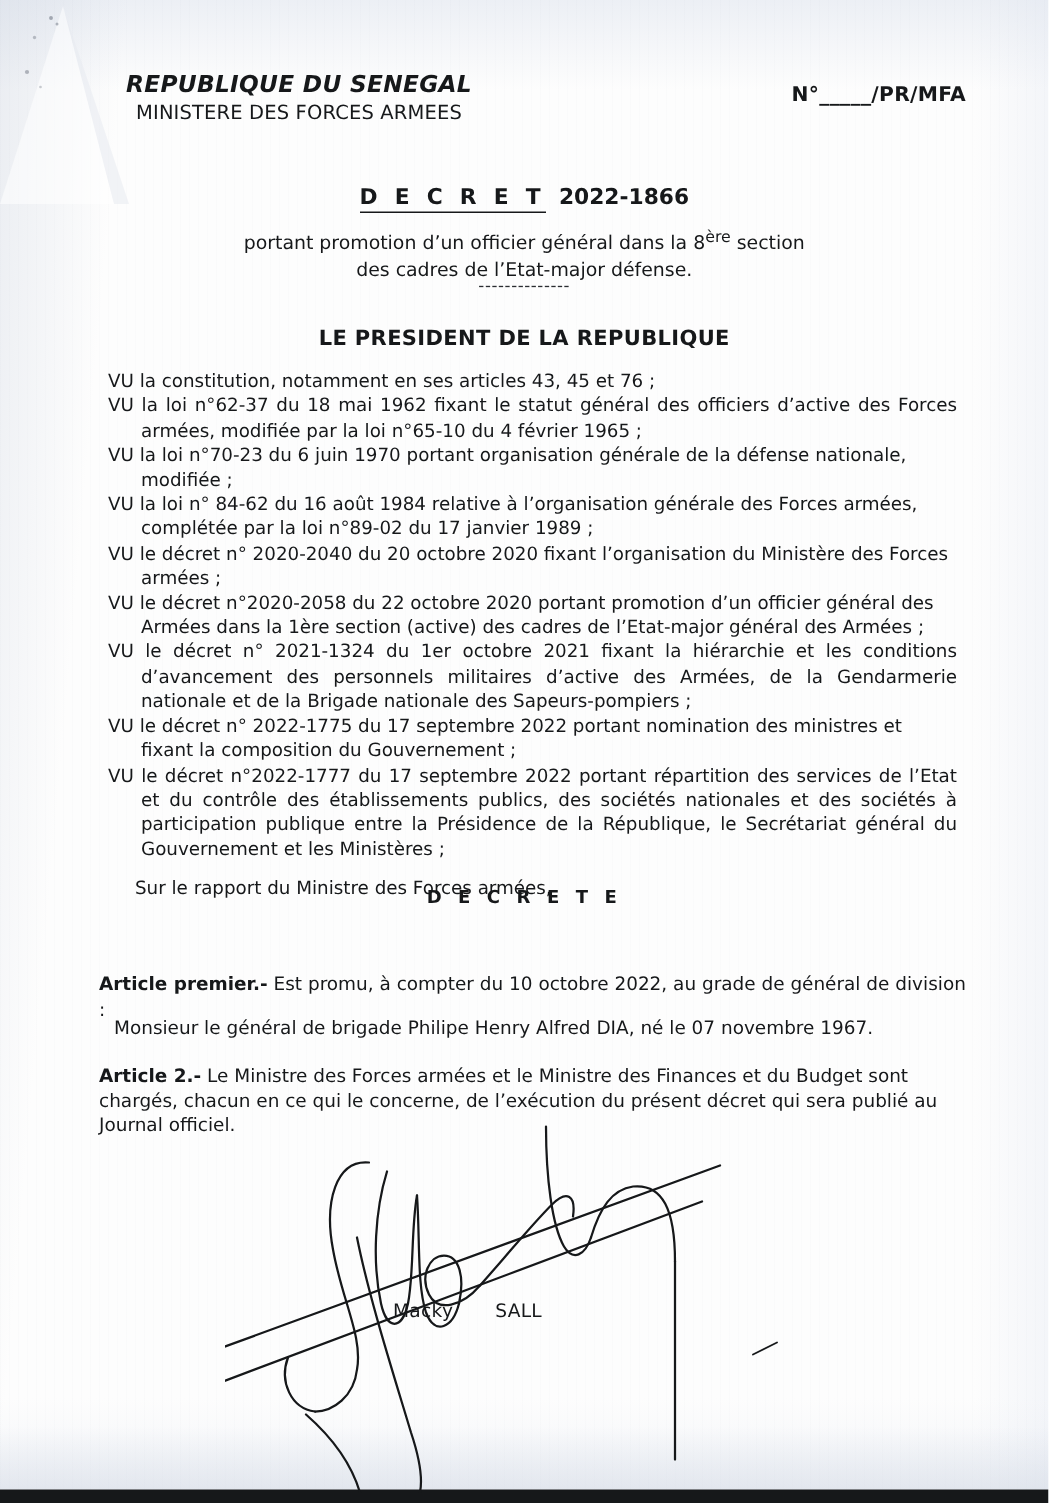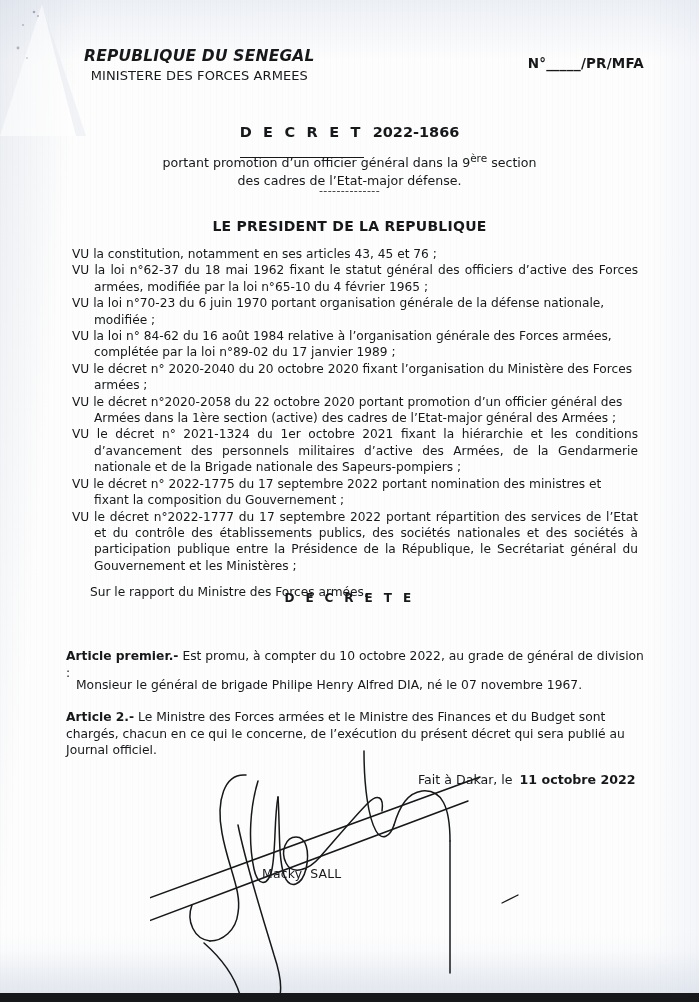--- a/index.html
+++ b/index.html
@@ -106,21 +106,21 @@
     position: absolute;
     left: 0; right: 0;
     top: 124px;
     text-align: center;
     font-size: 14.5px;
     font-weight: bold;
   }
   .decret-word {
     letter-spacing: 3.2px;
     border-bottom: 1.4px solid #16181a;
-    padding-bottom: 17px;
+    padding-bottom: 1px;
   }
   .decret-num { margin-left: 9px; }
 
   .subtitle {
     position: absolute;
     left: 0; right: 0;
     top: 151px;
     text-align: center;
     font-size: 12.6px;
     line-height: 1.38;
@@ -198,21 +198,21 @@
   }
   .fait-date { font-weight: bold; margin-left: 7px; }
 
   .signer-name {
     position: absolute;
     left: 262px;
     top: 866px;
     font-size: 12.4px;
     letter-spacing: 0.2px;
   }
-  .signer-name .surname { margin-left: 8px; }
+  .signer-name .surname { margin-left: 28px; }
 
   
   #signature {
     position: absolute;
     left: 150px;
     top: 745px;
     width: 480px;
     height: 250px;
     pointer-events: none;
   }
@@ -244,21 +244,21 @@
     <div class="hdr-l3">MINISTERE DES FORCES ARMEES</div>
   </div>
 
   <div class="ref-no">N°_____/PR/MFA</div>
 
   <div class="decret-line">
     <span class="decret-word">D E C R E T</span><span class="decret-num">2022-1866</span>
   </div>
 
   <div class="subtitle">
-    <span>portant promotion d’un officier général dans la 9</span><sup>ère</sup><span> section</span><br>
+    <span>portant promotion d’un officier général dans la 8</span><sup>ère</sup><span> section</span><br>
     <span>des cadres de l’Etat-major défense.</span>
   </div>
 
   <div class="sep-dashes">--------------</div>
 
   <div class="president">LE PRESIDENT DE LA REPUBLIQUE</div>
 
   <div id="vu-list">
     <div class="vu-item nojust">VU la constitution, notamment en ses articles 43, 45 et 76 ;</div>
     <div class="vu-item">VU la loi n°62-37 du 18 mai 1962 fixant le statut général des officiers d’active des Forces armées, modifiée par la loi n°65-10 du 4 février 1965 ;</div>
@@ -278,23 +278,20 @@
   <div class="article art1">
     <span class="art-label">Article premier.-</span><span> Est promu, à compter du  10 octobre 2022, au grade de général de division :</span>
   </div>
 
   <div class="art1-body">Monsieur le général de brigade Philipe Henry Alfred DIA, né le 07 novembre 1967.</div>
 
   <div class="article art2">
     <span class="art-label">Article 2.-</span><span> Le Ministre des Forces armées et le Ministre des Finances et du Budget sont chargés, chacun en ce qui le concerne, de l’exécution du présent décret qui sera publié au Journal officiel.</span>
   </div>
 
-  <div class="fait">
-    <span>Fait à Dakar, le</span><span class="fait-date">11 octobre 2022</span>
-  </div>
 
   <svg id="signature" viewBox="0 0 480 250">
     <g fill="none" stroke="#16181a" stroke-width="1.5" stroke-linecap="round" stroke-linejoin="round">
 
       <path d="M -20 160 L 330 32"></path>
       <path d="M -28 186 L 318 56"></path>
 
       <path d="M 96 30 C 74 28, 66 56, 72 88 C 78 122, 92 146, 88 168 C 86 186, 72 196, 60 196"></path>
       <path d="M 60 196 C 44 194, 36 176, 42 160"></path>
       <path d="M 108 36 C 100 62, 98 96, 104 124 C 108 142, 118 142, 122 124 C 126 104, 124 74, 128 52"></path>

